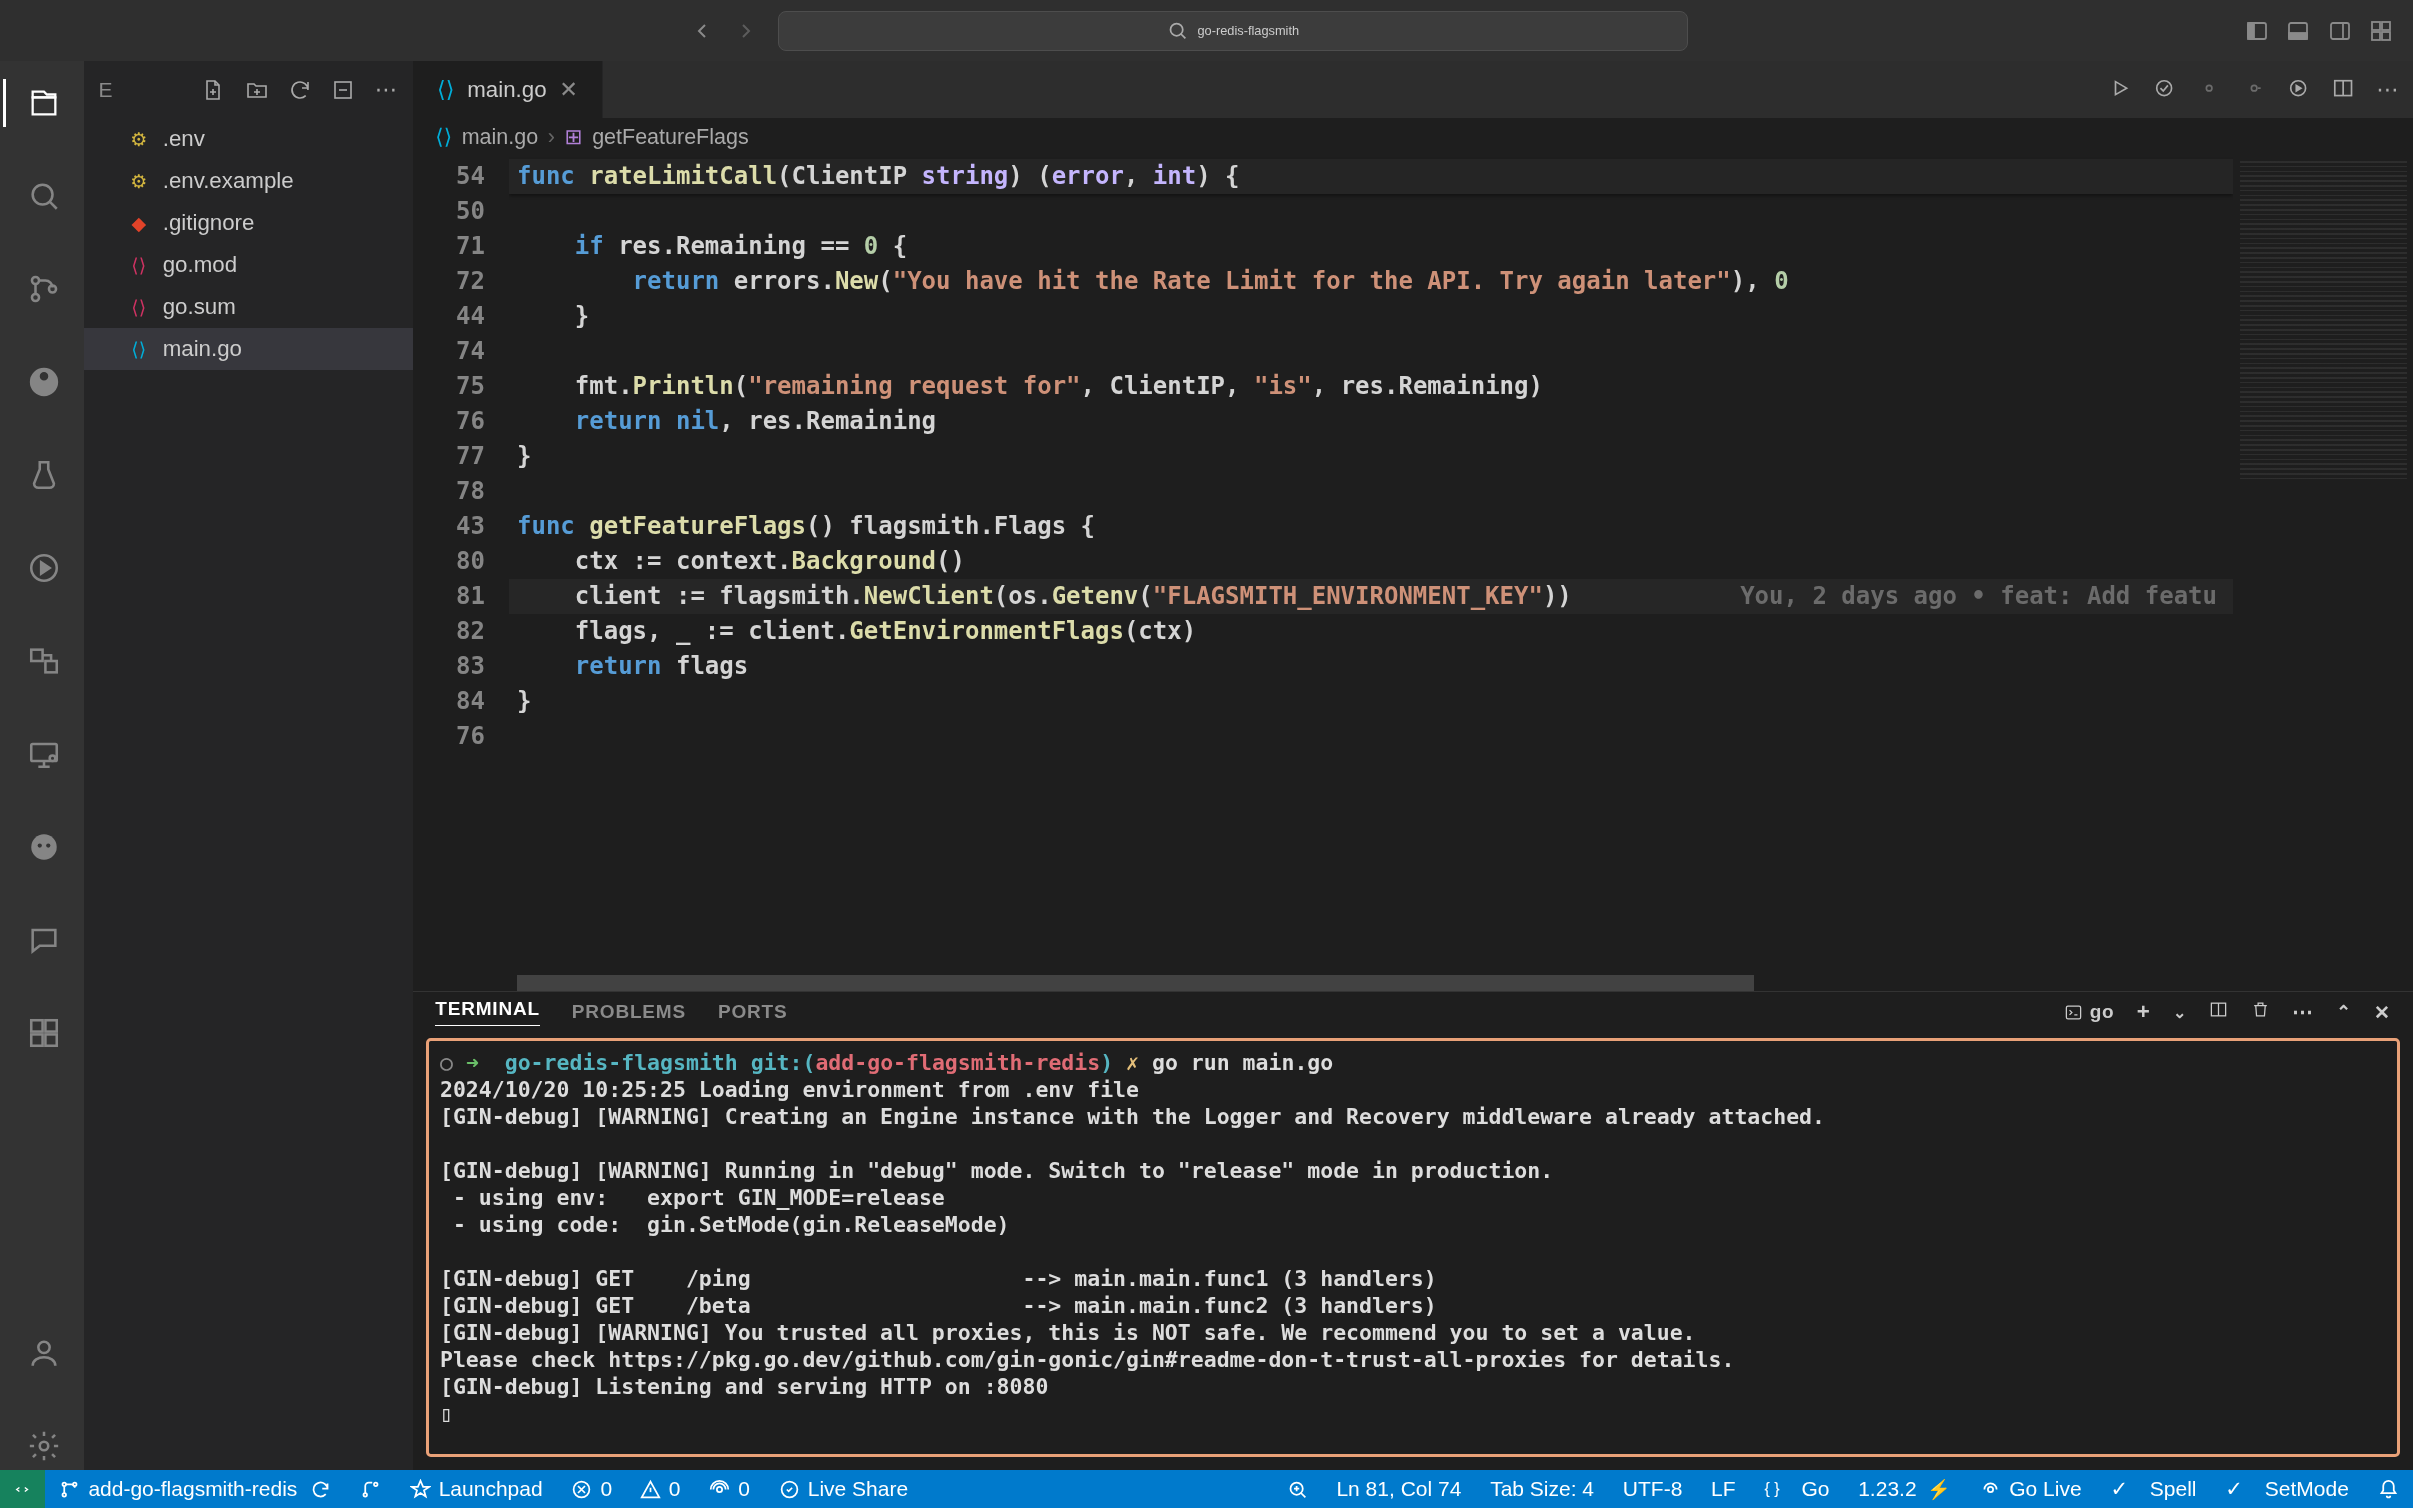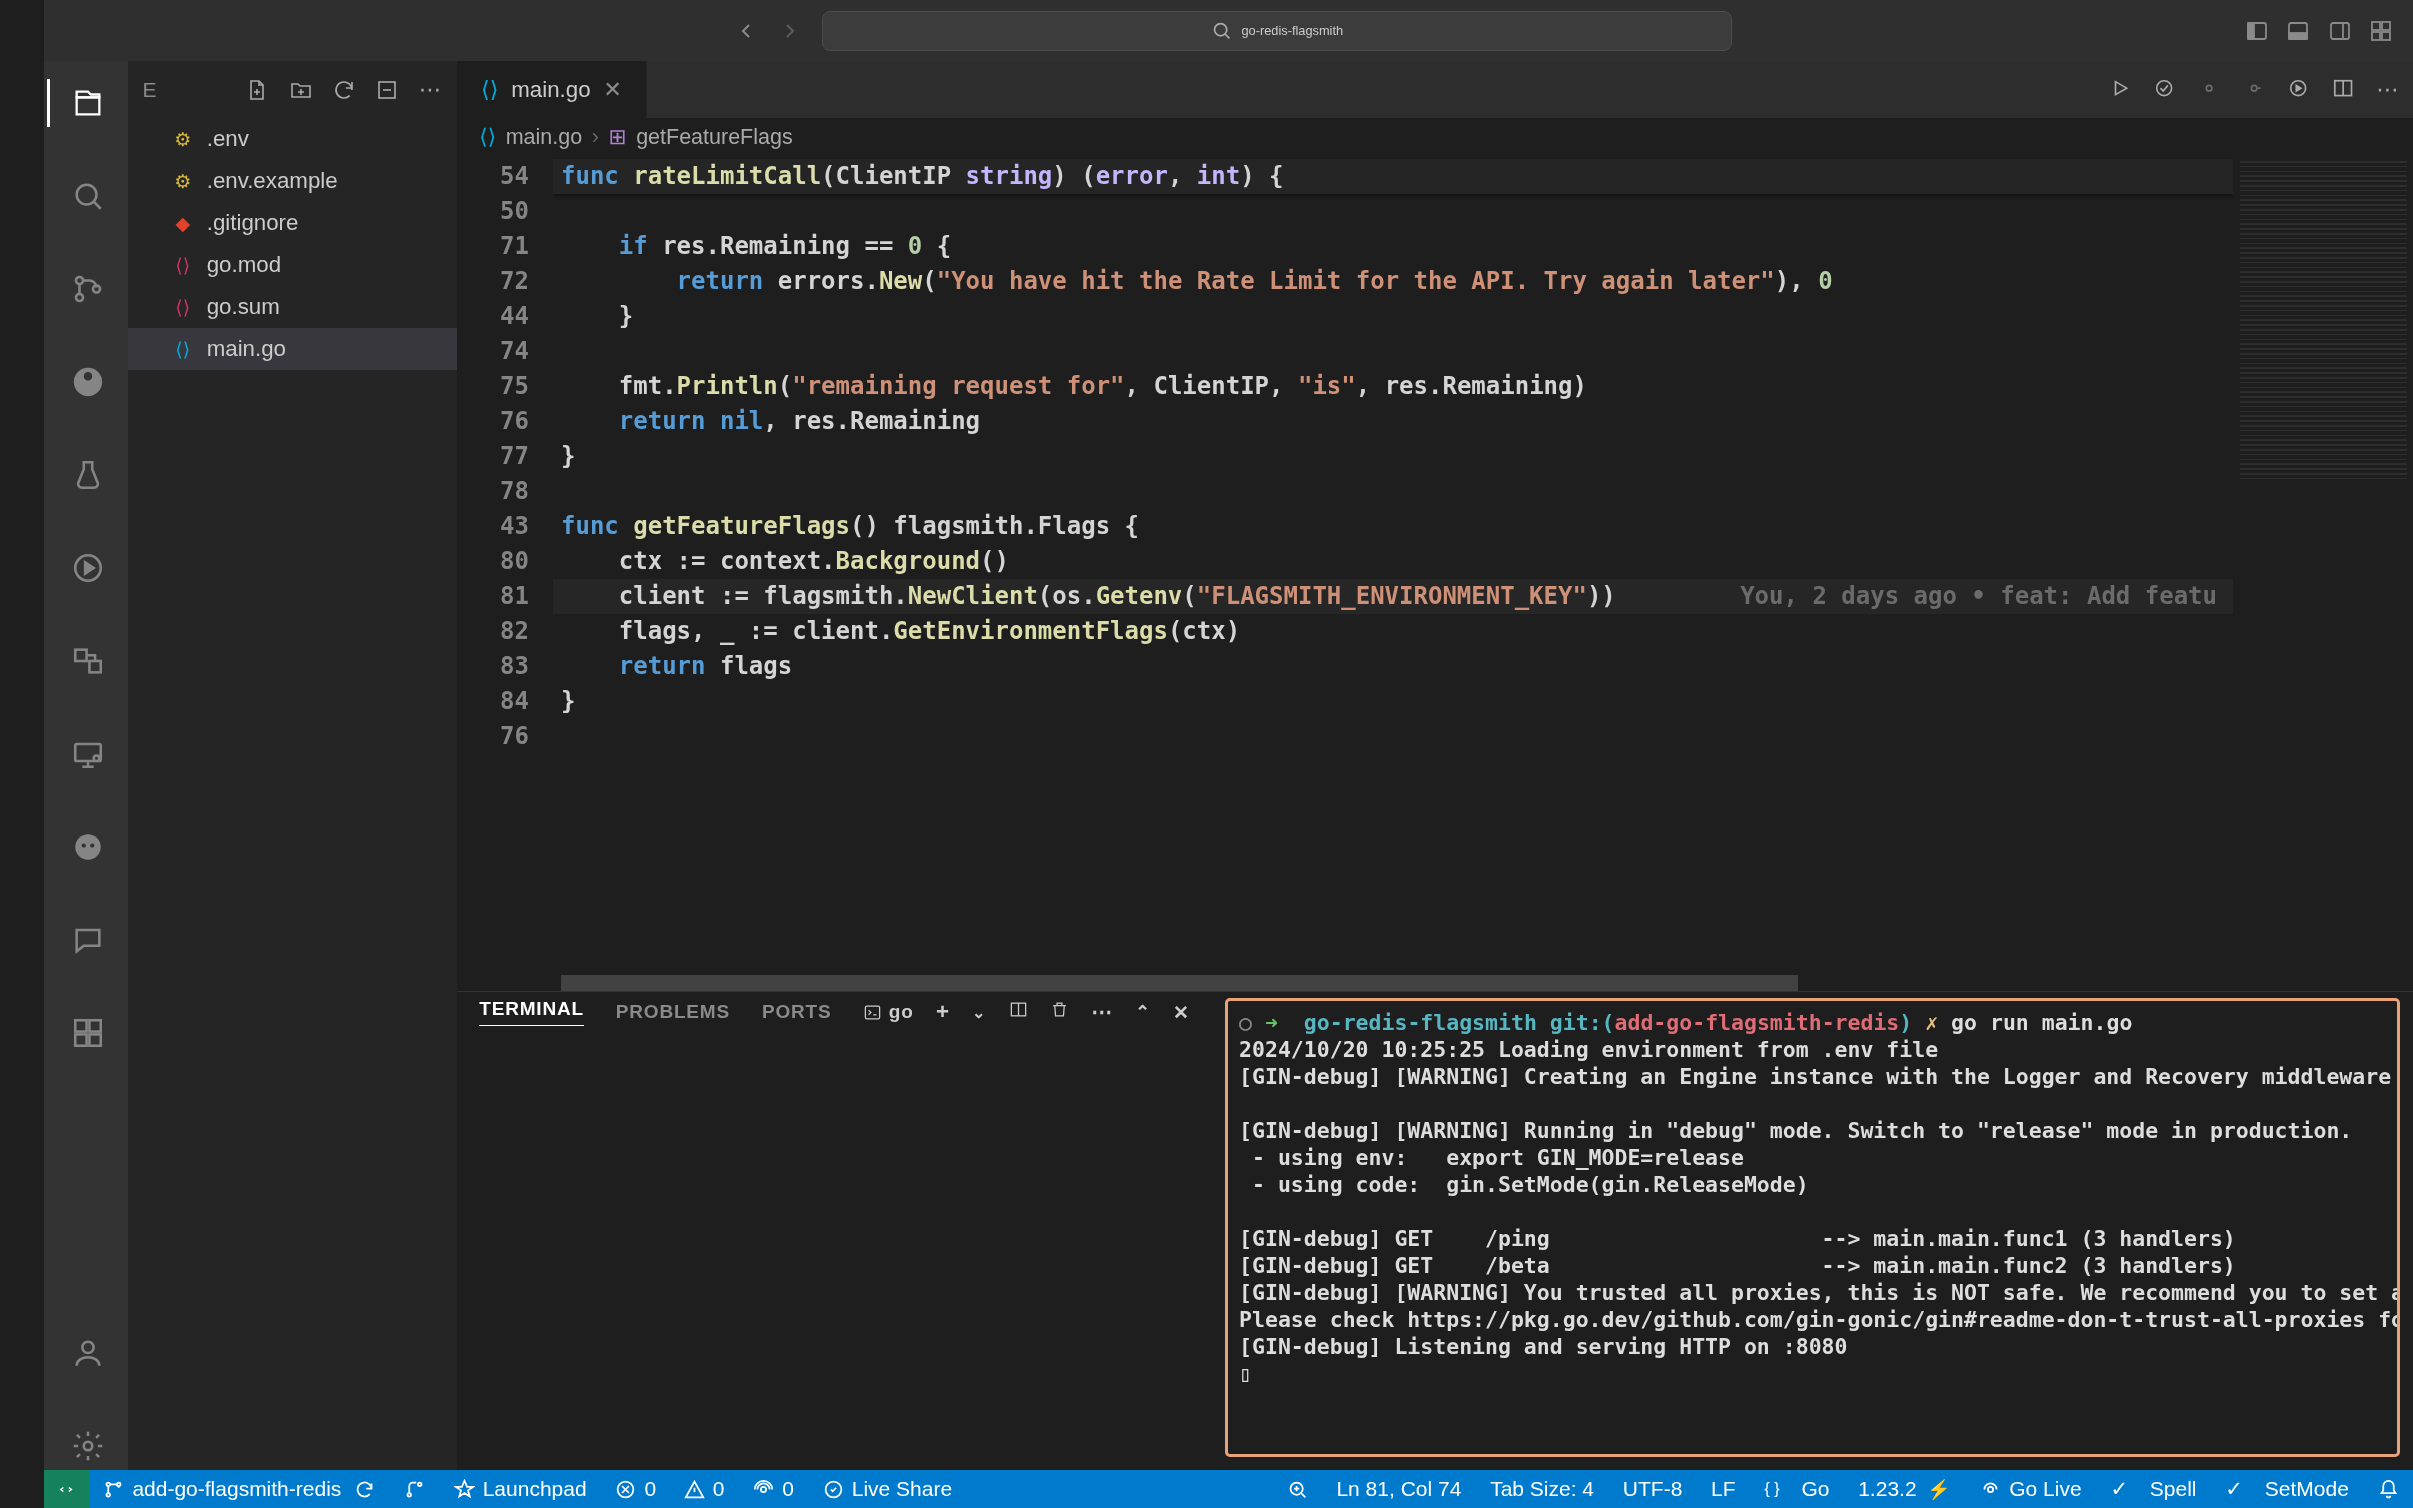--- a/index.html
+++ b/index.html
@@ -16,21 +16,21 @@
     --accent:#3794ff;
     --green:#4ec9b0;
     --blue:#569cd6;
     --orange:#ce9178;
     --yellow:#dcdcaa;
     --purple:#c586c0;
     --line-highlight: rgba(255,255,255,0.04);
   }
   * { box-sizing:border-box; }
   html,body { margin:0; padding:0; width:2413px; height:1508px; background:var(--bg-main); font-family: -apple-system, "Segoe UI", sans-serif; color:var(--fg); overflow:hidden; }
-  .root { display:flex; flex-direction:column; width:100%; height:100%;padding-left:44px; }
+  .root { display:flex; flex-direction:column; width:100%; height:100%; }
 
   
   .title-bar { height:61px; background:var(--bg-title); display:flex; align-items:center; gap:19px; padding:0 19px; }
   .nav-arrows { display:flex; gap:19px; margin-left:670px; color:var(--fg-dim);}
   .search-box { width:910px; height:40px; background:#3c3c3c; border:0.8px solid #4d4d4d; border-radius:8px; display:flex; align-items:center; justify-content:center; gap:9.6px; color:var(--fg);}
   .title-right { margin-left:auto; display:flex; gap:16px; color:var(--fg-dim);}
   .icon { width:25.5px; height:25.5px; display:inline-flex; align-items:center; justify-content:center; font-size:24px; }
   .icon svg { width:24px; height:24px; }
 
   
@@ -70,21 +70,21 @@
   .code { flex:1; font-family:"SF Mono","Menlo",monospace; font-size:24px; line-height:35px; white-space:pre; padding-top:3.2px; color:#d4d4d4; position:relative; overflow:hidden;}
   .code .ln { height:35px; padding-left:8px;}
   .code .hl-line { background:var(--line-highlight);}
   .kw{color:#569cd6;} .fn{color:#dcdcaa;} .str{color:#ce9178;} .typ{color:#c4b5fd;} .num{color:#b5cea8;} .lens{color:#6b6b6b;}
   .minimap { width:180px; background:#1e1e1e; border-left:0.8px solid #1e1e1e; position:relative;}
   .minimap .mini-content{position:absolute;top:4.8px;right:6.4px;left:6.4px;height:319px;opacity:0.55; background:repeating-linear-gradient(#3a3a3a 0 1.6px, transparent 1.6px 4.8px);}
   .scrollbar-h{height:16px;background:#1e1e1e;display:flex;}
   .scrollbar-h .thumb{margin-left:104px;width:1237px;height:100%;background:rgba(121,121,121,0.4);}
 
   
-  .panel { height:479px; border-top:0.8px solid #333; display:flex; flex-direction:row; background:var(--bg-main);}
+  .panel { height:479px; border-top:0.8px solid #333; display:flex; flex-direction:column; background:var(--bg-main);}
   .panel-tabs { height:40px; display:flex; align-items:center; gap:32px; padding:0 22.3px; color:var(--fg-dim); font-size:19px; letter-spacing:0.8px;}
   .panel-tabs .ptab.active{ color:#fff; border-bottom:1.6px solid #fff; padding-bottom:4.8px;}
   .panel-tabs .ptab{cursor:pointer;}
   .panel-tabs .ptoolbar{margin-left:auto; display:flex; gap:22.3px; align-items:center; font-size:19px;}
   .terminal-wrap{flex:1; margin:6.4px 12.8px 12.8px 12.8px; border:3.2px solid #e9a178; border-radius:4.8px; padding:8px 11.2px; font-family:"SF Mono","Menlo",monospace; font-size:21.5px; line-height:27px; color:#ddd; white-space:pre; overflow:hidden;}
   .t-green{color:#6abf69;} .t-cyan{color:#56b6c2;} .t-red{color:#e06c75;} .t-yellow{color:#e5c07b;} .t-dim{color:#888;}
 
   
   .status-bar { height:38px; background:var(--bg-status); display:flex; align-items:center; color:#fff; font-size:21px;}
   .status-bar .seg{padding:0 14.4px; display:flex; align-items:center; gap:8px; height:100%;}

